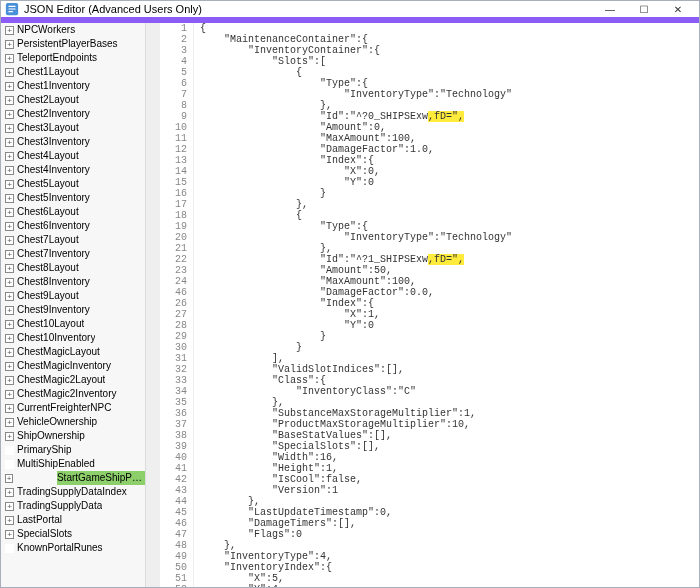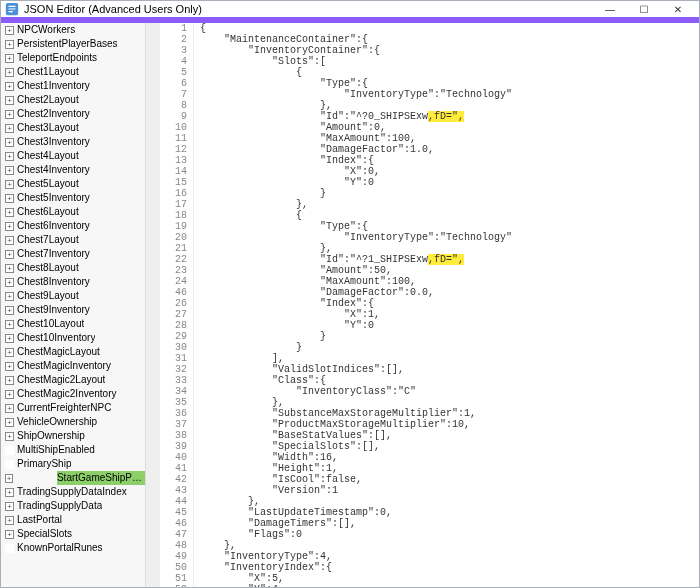--- a/index.html
+++ b/index.html
@@ -159,25 +159,25 @@
         <li>
           <span class="tw">+</span>
           <span class="label">VehicleOwnership</span>
         </li>
         <li>
           <span class="tw">+</span>
           <span class="label">ShipOwnership</span>
         </li>
         <li>
           <span class="tw empty"></span>
+          <span class="label">PrimaryShip</span>
+        </li>
+        <li>
+          <span class="tw empty"></span>
           <span class="label">MultiShipEnabled</span>
-        </li>
-        <li>
-          <span class="tw empty"></span>
-          <span class="label">PrimaryShip</span>
         </li>
         <li class="hi">
           <span class="tw">+</span>
           <span class="label">StartGameShipPosition</span>
         </li>
         <li>
           <span class="tw">+</span>
           <span class="label">TradingSupplyDataIndex</span>
         </li>
         <li>

